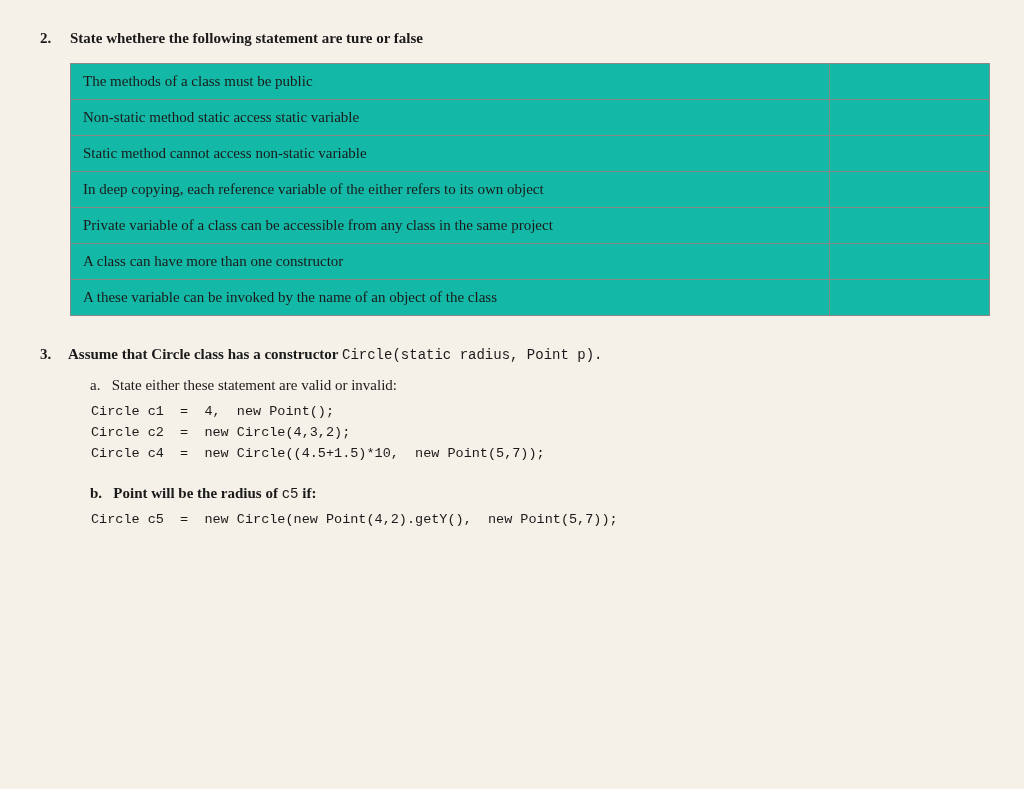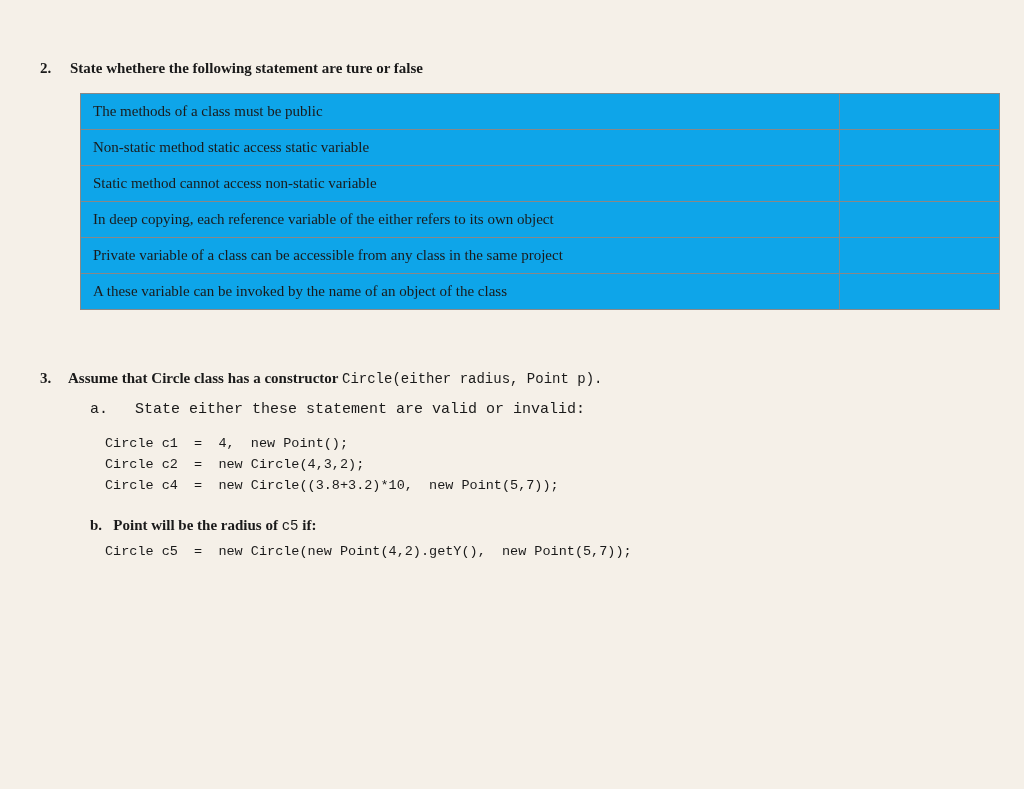--- a/index.html
+++ b/index.html
@@ -30,34 +30,33 @@
     }
 
     .question-number {
       font-weight: bold;
       font-size: 15px;
       min-width: 20px;
     }
 
     .question-text {
       font-size: 15px;
-      margin-top: 30px;
     }
 
     .question-text strong {
       font-weight: bold;
     }
 
     
     .statements-table {
       border-collapse: collapse;
       width: 920px;
-      margin-left: 40px;
+      margin-left: 30px;
       margin-bottom: 20px;
-      background-color: #0ea5e9;
+      background-color: #14b8a6;
     }
 
     .statements-table td {
       border: 1px solid #888;
       padding: 9px 12px;
       font-size: 15px;
       vertical-align: middle;
     }
 
     .statements-table .statement-cell {
@@ -76,32 +75,31 @@
       margin-bottom: 14px;
     }
 
     .q3-subpart {
       margin-left: 50px;
       margin-bottom: 14px;
     }
 
     .subpart-label {
       font-weight: bold;
-      margin-bottom: 16px;
-      font-family: Liberation Mono, monospace;
+      margin-bottom: 8px;
     }
 
     .subpart-label span {
       font-weight: normal;
     }
 
     .code-block {
       font-family: 'Courier New', Courier, monospace;
       font-size: 13.5px;
-      margin-left: 15px;
+      margin-left: 1px;
       line-height: 1.55;
       margin-bottom: 10px;
     }
 
     .code-line {
       display: block;
       white-space: pre;
     }
 
     .inline-code {
@@ -150,44 +148,48 @@
         </tr>
         <tr>
           <td class="statement-cell">In deep copying, each reference variable of the either refers to its own object</td>
           <td class="answer-cell"></td>
         </tr>
         <tr>
           <td class="statement-cell">Private variable of a class can be accessible from any class in the same project</td>
           <td class="answer-cell"></td>
         </tr>
         <tr>
+          <td class="statement-cell">A class can have more than one constructor</td>
+          <td class="answer-cell"></td>
+        </tr>
+        <tr>
           <td class="statement-cell">A these variable can be invoked by the name of an object of the class</td>
           <td class="answer-cell"></td>
         </tr>
       </tbody>
   </table>
 </div>
 
 <div class="question-section">
   <div class="q3-header">
     <span class="question-number">3.</span>
     <span class="question-text">
-      <strong>Assume that Circle class has a constructor </strong><span class="inline-code">Circle(either radius,  Point p).</span>
+      <strong>Assume that Circle class has a constructor </strong><span class="inline-code">Circle(static radius,  Point p).</span>
     </span>
   </div>
 
   <div class="q3-subpart">
     <div class="subpart-label">
       <span>a.</span>&nbsp;&nbsp;
       <strong><span>State either these statement are valid or invalid:</span></strong>
     </div>
     <div class="code-block" id="q3a-code-block">
     <span class="code-line">Circle c1  =  4,  new Point();</span>
         <span class="code-line">Circle c2  =  new Circle(4,3,2);</span>
-        <span class="code-line">Circle c4  =  new Circle((3.8+3.2)*10,  new Point(5,7));</span>
+        <span class="code-line">Circle c4  =  new Circle((4.5+1.5)*10,  new Point(5,7));</span>
       </div>
   </div>
 
   <div class="q3b-section">
     <div class="q3b-label">
       <span>b.</span>&nbsp;&nbsp;
       <strong><span>Point will be the radius of </span><span class="inline-code">c5</span><span> if:</span></strong>
     </div>
     <div class="code-block">
       <span class="code-line">Circle c5  =  new Circle(new Point(4,2).getY(),  new Point(5,7));</span>

